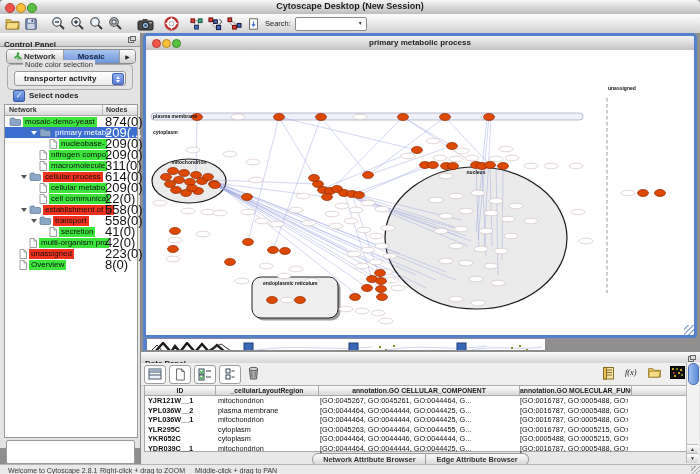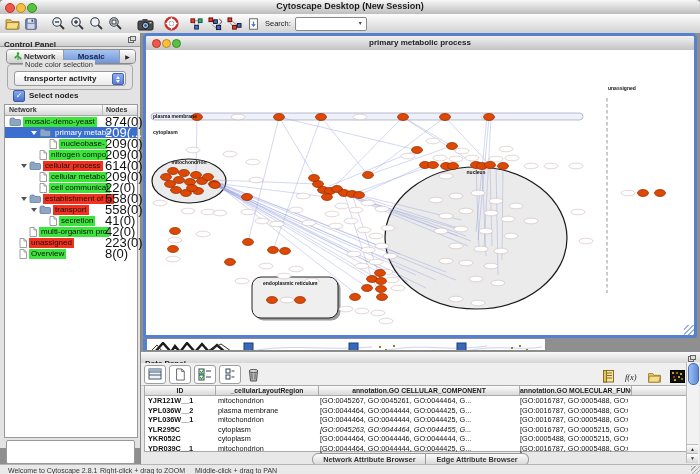--- a/index.html
+++ b/index.html
@@ -90,21 +90,21 @@
     background:repeating-linear-gradient(-45deg,#9ab0d8 0 1px,transparent 1px 3.5px);}
   
   .behind{left:143px;top:338px;width:403px;height:13px;background:#fdfdfd;
     border:1px solid #8a8a8a;border-left:4px solid #5580cd;box-sizing:border-box;overflow:hidden;}
   
   .datapanel{left:140px;top:352px;width:560px;height:112px;background:#e8e8e8;border-left:1px solid #888;box-sizing:border-box;}
   .dp-toolbar{position:absolute;left:0;top:11px;width:100%;height:22px;background:#efefef;
     border-bottom:1px solid #c5c5c5;display:flex;align-items:center;}
   .dp-btn{width:20px;height:17px;border:1px solid #9f9f9f;border-radius:3px;background:#fff;
     margin-left:3px;display:flex;align-items:center;justify-content:center;flex:none;}
-  .dp-ico{width:18px;height:17px;display:flex;align-items:flex-end;justify-content:center;margin-left:3px;flex:none;}
+  .dp-ico{width:18px;height:17px;display:flex;align-items:flex-start;justify-content:center;margin-left:3px;flex:none;}
   .dp-right{margin-left:auto;margin-right:14px;display:flex;}
   .dtable{position:absolute;left:3px;top:33px;width:551px;height:67px;background:#fff;border:1px solid #aaa;box-sizing:border-box;}
   .dhead{display:flex;height:10px;}
   .dhead .hc{background:linear-gradient(#fcfcfc,#d9d9d9);border-right:1px solid #aaa;border-bottom:1px solid #aaa;
     font-size:6.8px;font-weight:bold;color:#222;text-align:center;overflow:hidden;white-space:nowrap;line-height:10px;flex:none;}
   .drow{display:flex;height:9.5px;}
   .dc{font-size:7.3px;color:#111;white-space:nowrap;overflow:hidden;padding-left:3px;line-height:9.5px;
     box-sizing:border-box;flex:none;}
   .dc.id{font-weight:bold;}
   .vscroll{position:absolute;right:1px;top:10px;bottom:1px;width:12px;background:#f2f2f2;border-left:1px solid #bbb;}
@@ -312,20 +312,31 @@
         <div class="trow">
           <span style="flex: 0 0 auto; width: 34px;"></span>
           <span style="display: flex;">
             <svg width="8" height="10" viewBox="0 0 8 10" style="flex:none;margin-right:2px">
               <path d="M1 .5 h4 l2.5 2.5 v6.5 h-6.5z" fill="#fff" stroke="#888" stroke-width=".8"></path>
               <path d="M5 .5 v2.5 h2.5" fill="none" stroke="#888" stroke-width=".8"></path>
             </svg>
           </span>
           <span class="chip green">nitrogen compo</span>
           <span class="tval">209(0)</span>
+        </div>
+        <div class="trow">
+          <span style="flex: 0 0 auto; width: 34px;"></span>
+          <span style="display: flex;">
+            <svg width="8" height="10" viewBox="0 0 8 10" style="flex:none;margin-right:2px">
+              <path d="M1 .5 h4 l2.5 2.5 v6.5 h-6.5z" fill="#fff" stroke="#888" stroke-width=".8"></path>
+              <path d="M5 .5 v2.5 h2.5" fill="none" stroke="#888" stroke-width=".8"></path>
+            </svg>
+          </span>
+          <span class="chip green">macromolecule</span>
+          <span class="tval">311(0)</span>
         </div>
         <div class="trow">
           <span style="flex: 0 0 auto; width: 16px;"></span>
           <span class="expander"></span>
           <span style="display: flex;">
             <svg width="12" height="9" viewBox="0 0 12 9" style="flex:none;margin-right:2px">
               <path d="M1 2.5 q0-1.5 1.5-1.5 h2.5 l1 1.5 h4.5 q1 0 1 1 v4 q0 1-1 1 h-8.5 q-1 0-1-1 z" fill="#8ca6c6" stroke="#5a748f" stroke-width=".7"></path>
             </svg>
           </span>
           <span class="chip red">cellular process</span>
@@ -780,21 +791,21 @@
         </div>
         <div class="drow">
           <div class="dc id" style="width: 70px;">YPL036W__1</div>
           <div class="dc" style="width: 102px;">mitochondrion</div>
           <div class="dc" style="width: 200px;">[GO:0044464, GO:0044444, GO:0044425, G...</div>
           <div class="dc" style="width: 111px;">[GO:0016787, GO:0005488, GO:0005215, G...</div>
         </div>
         <div class="drow">
           <div class="dc id" style="width: 70px;">YLR295C</div>
           <div class="dc" style="width: 102px;">cytoplasm</div>
-          <div class="dc" style="width: 200px; font-style: italic;">[GO:0045263, GO:0044464, GO:0044455, G...</div>
+          <div class="dc" style="width: 200px;">[GO:0045263, GO:0044464, GO:0044455, G...</div>
           <div class="dc" style="width: 111px;">[GO:0016787, GO:0005215, GO:0003824, G...</div>
         </div>
         <div class="drow">
           <div class="dc id" style="width: 70px;">YKR052C</div>
           <div class="dc" style="width: 102px;">cytoplasm</div>
           <div class="dc" style="width: 200px;">[GO:0044464, GO:0044446, GO:0044444, G...</div>
           <div class="dc" style="width: 111px;">[GO:0005488, GO:0005215, GO:0003674]</div>
         </div>
         <div class="drow">
           <div class="dc id" style="width: 70px;">YDR039C__1</div>

